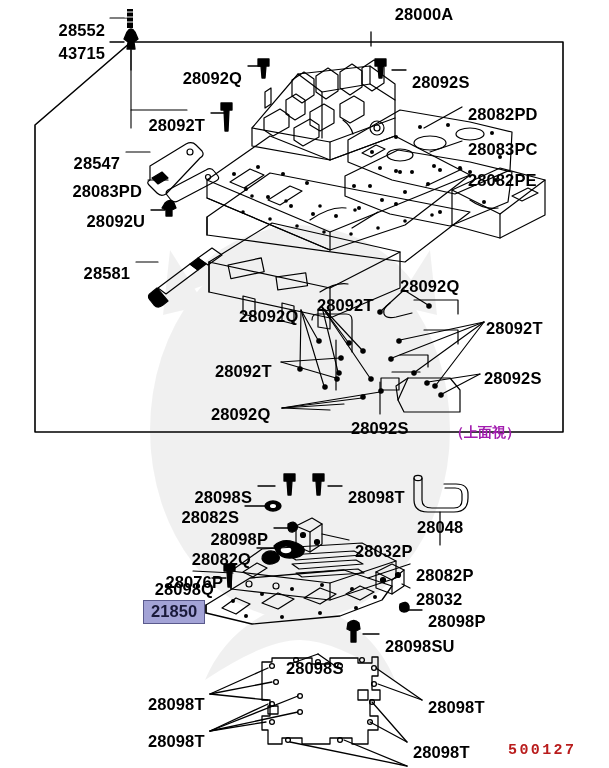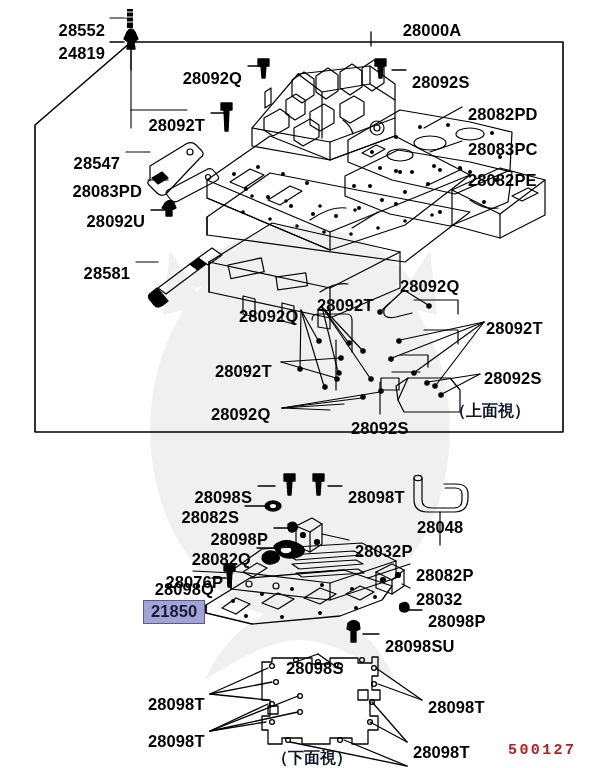--- a/index.html
+++ b/index.html
@@ -30,24 +30,25 @@
     color:#000;
     white-space:nowrap;
     letter-spacing:.1px;
     line-height:1;
   }
   .lbl.r{transform:translateX(-100%);}
   .lbl.c{transform:translateX(-50%);}
   .jp{
     position:absolute;
     font-family:"DejaVu Sans",sans-serif;
-    font-size:16px;
+    font-size:14px;
     font-weight:700;
-    color:#0f172a;
+    color:#a21caf;
     white-space:nowrap;
+    margin-top:23px;
   }
   .code{
     position:absolute;
     font-family:Liberation Mono, monospace;
     font-size:15px;font-weight:700;color:#b91c1c;
     letter-spacing:2.4px;
   }
   
   .lbl.sel{
     background:#a3a3d6;
@@ -474,22 +475,22 @@
       <path d="M407 742 L372 702"></path>
         <path d="M407 742 L370 722"></path>
       <path d="M407 766 L344 740"></path>
       <path d="M407 766 L290 742"></path>
     </g>
 
   </svg>
 
   <div id="labels">
       <div class="lbl r" style="left: 105px; top: 22px;">28552</div>
-      <div class="lbl r" style="left: 105px; top: 45px;">24819</div>
-      <div class="lbl c" style="left: 424px; top: 22px; margin-left: 8px;">28000A</div>
+      <div class="lbl r" style="left: 105px; top: 45px;">43715</div>
+      <div class="lbl c" style="left: 424px; top: 6px;">28000A</div>
       <div class="lbl r" style="left: 242px; top: 70px;">28092Q</div>
       <div class="lbl" style="left: 412px; top: 74px;">28092S</div>
       <div class="lbl" style="left: 468px; top: 106px;">28082PD</div>
       <div class="lbl r" style="left: 205px; top: 117px;">28092T</div>
       <div class="lbl" style="left: 468px; top: 141px;">28083PC</div>
       <div class="lbl" style="left: 468px; top: 172px;">28082PE</div>
       <div class="lbl r" style="left: 120px; top: 155px;">28547</div>
       <div class="lbl r" style="left: 142px; top: 183px; text-align: center;">28083PD</div>
       <div class="lbl r" style="left: 145px; top: 213px;">28092U</div>
       <div class="lbl r" style="left: 130px; top: 265px;">28581</div>

